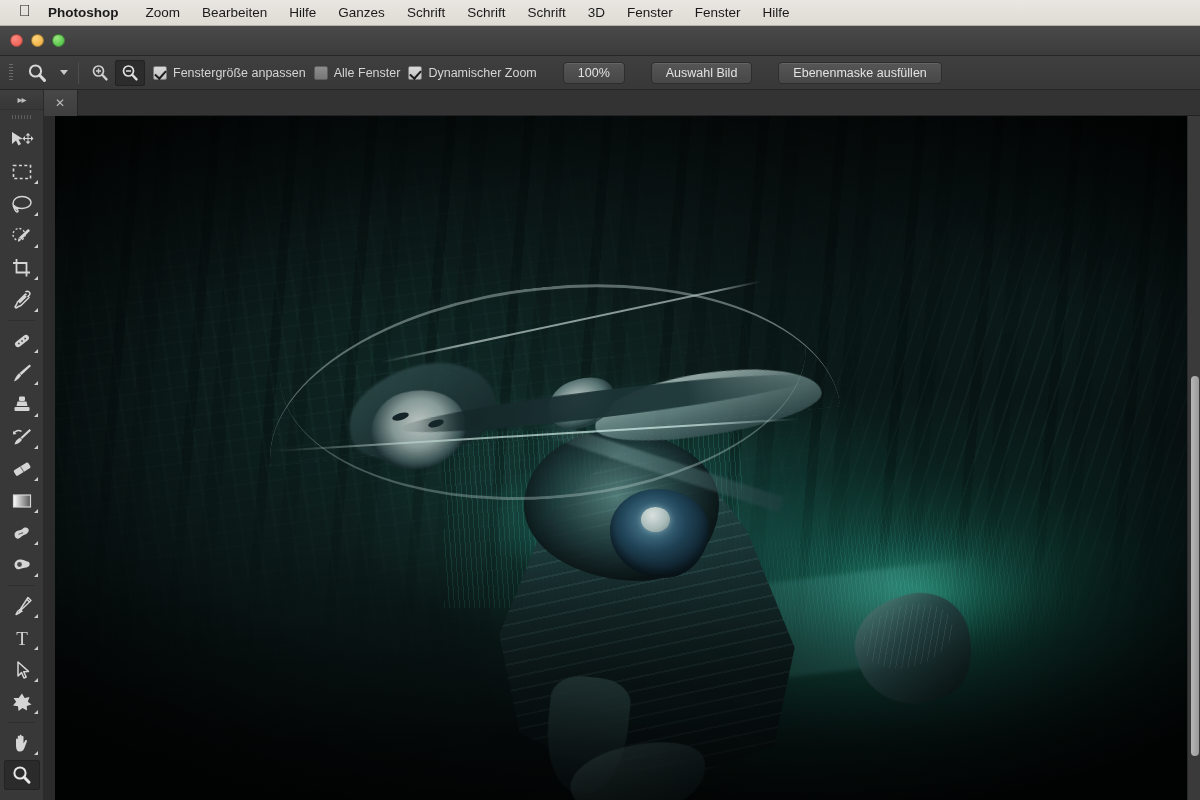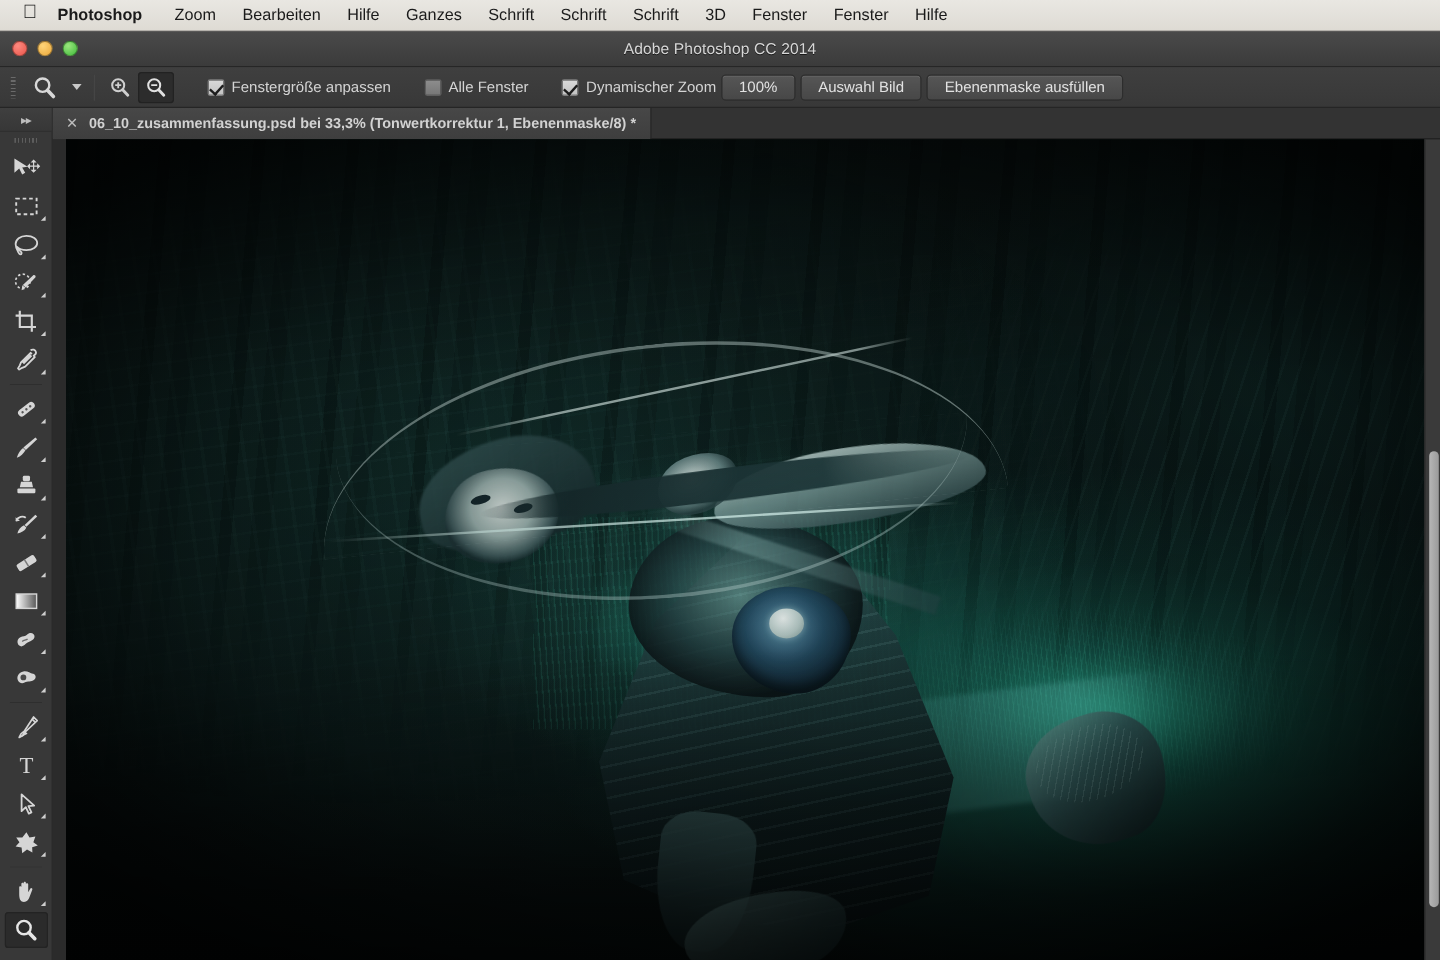--- a/index.html
+++ b/index.html
@@ -75,36 +75,36 @@
     width:0;height:0;border-left:4px solid transparent;border-right:4px solid transparent;
     border-top:5px solid #c9c9c9; display:block;
   }
   .ob-sep{ width:1px; height:22px; background:#2b2b2b; border-right:1px solid #4d4d4d; margin:0 6px; }
   .ob-btn-icon{
     width:30px;height:26px;display:flex;align-items:center;justify-content:center;
     border-radius:3px;
   }
   .ob-btn-icon.active{ background:#2c2c2c; box-shadow:inset 0 0 0 1px #222; }
   .ob-check{
-    display:flex; align-items:center; gap:6px; margin-left:28px; white-space:nowrap;
+    display:flex; align-items:center; gap:6px; margin-left:8px; white-space:nowrap;
   }
   .cbox{
     width:14px;height:14px;border-radius:2px;
     background:linear-gradient(#d9d9d9,#c2c2c2);
     border:1px solid #7d7d7d;
     position:relative; flex:none;
   }
   .cbox.checked::after{
     content:""; position:absolute; left:3px; top:1px;
     width:5px; height:9px; border:solid #1c1c1c;
     border-width:0 2px 2px 0; transform:rotate(42deg);
   }
   .cbox.empty{ background:linear-gradient(#8d8d8d,#777); border-color:#5e5e5e; }
   .ob-btn{
-    height:22px; margin-left:4px; padding:0 14px;
+    height:22px; margin-left:26px; padding:0 14px;
     display:flex; align-items:center; justify-content:center;
     border-radius:4px; font-size:12.5px; color:#e2e2e2;
     background:linear-gradient(#565656,#474747);
     border:1px solid #2d2d2d;
     box-shadow:inset 0 1px 0 rgba(255,255,255,.09);
     white-space:nowrap;
   }
 
   
   #toolbar{
@@ -409,21 +409,20 @@
 </div>
 
 <div id="ps-window">
 
   <div id="titlebar">
     <div id="traffic-lights">
       <span class="tl close"></span>
       <span class="tl min"></span>
       <span class="tl max"></span>
     </div>
-    <div id="window-title">Adobe Photoshop CC 2014</div>
   </div>
 
   <div id="options-bar">
     <div class="grip">
         <i></i>
       </div>
 
     <div class="ob-tool">
       <svg width="22" height="22" viewBox="0 0 22 22">
         <circle cx="9.5" cy="9" r="5.6" fill="none" stroke="#d8d8d8" stroke-width="2"></circle>
@@ -698,21 +697,20 @@
       
       
     </div>
   </div>
 
   <div id="doc-area">
 
     <div id="doc-tabbar">
       <div id="doc-tab">
         <span class="x">✕</span>
-        <span>06_10_zusammenfassung.psd bei 33,3% (Tonwertkorrektur 1, Ebenenmaske/8) *</span>
       </div>
     </div>
 
     <div id="canvas-wrap">
       <div id="artwork">
         <div class="lay" id="bg-forest"></div>
         <div class="lay" id="pillars"></div>
         <div class="lay" id="ruin-blocks"></div>
         <div class="lay" id="right-ruin"></div>
         <div class="lay" id="grass2"></div>

